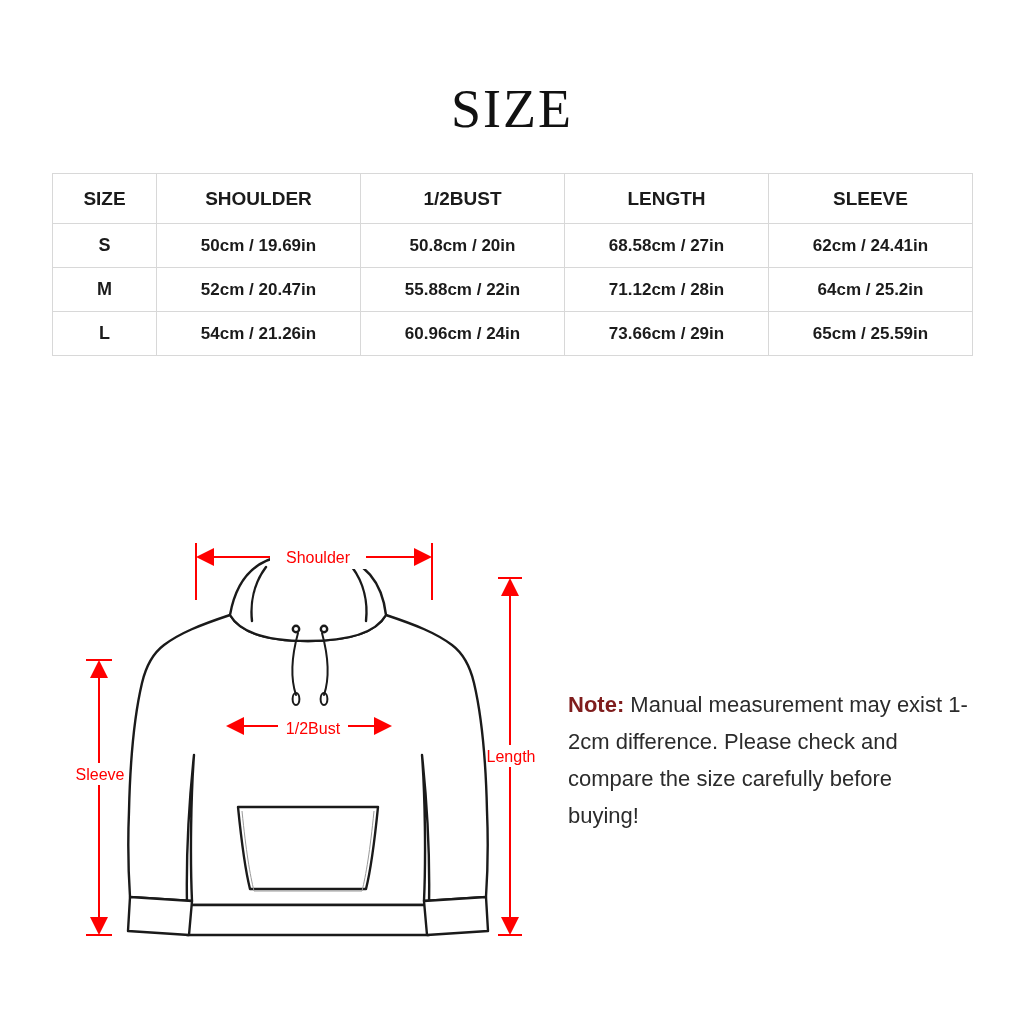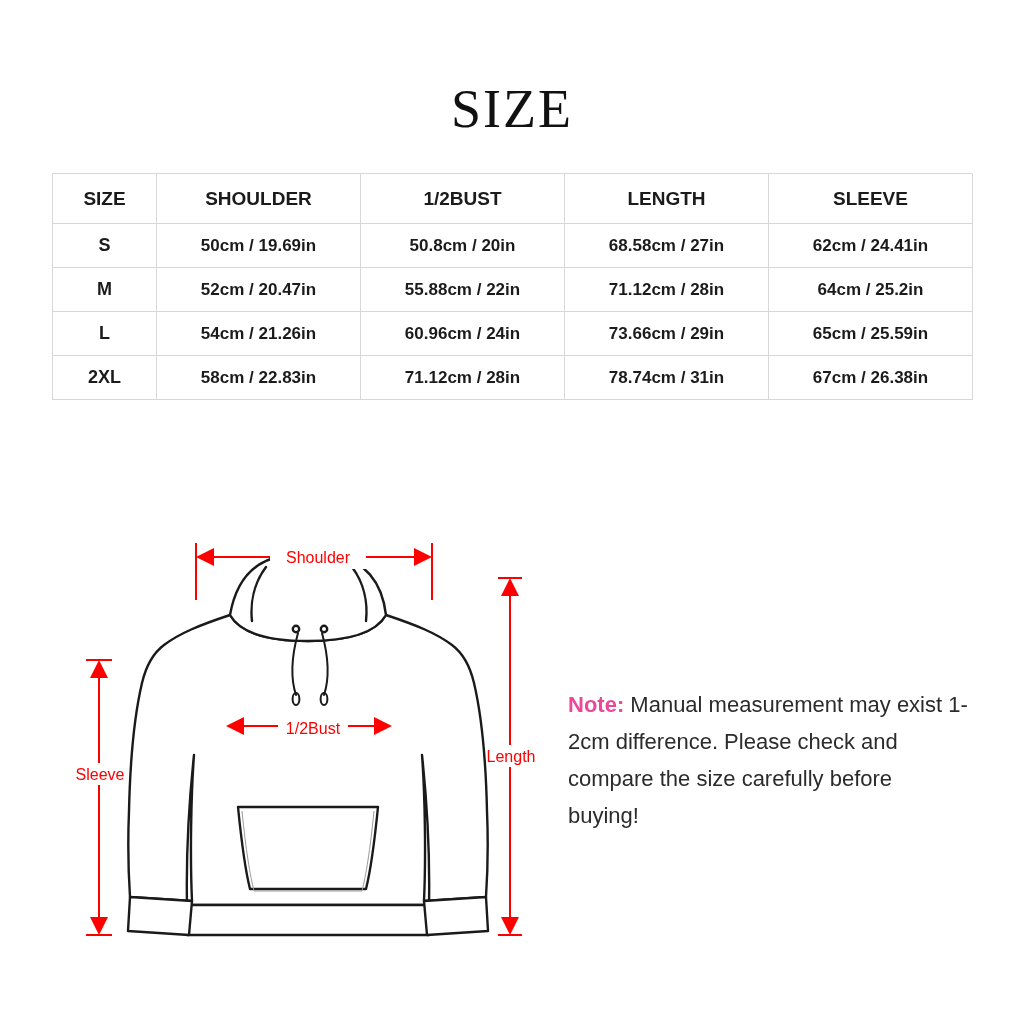--- a/index.html
+++ b/index.html
@@ -76,21 +76,21 @@
     position: absolute;
     left: 568px;
     top: 686px;
     width: 400px;
     font-size: 22px;
     line-height: 37px;
     color: #2b2b2b;
   }
   .note b {
     font-weight: bold;
-    color: #ec4899;
+    color: #7f1d1d;
   }
 </style>
 </head>
 <body>
 
 <div class="title">SIZE</div>
 
 <table class="size-table">
   <colgroup>
     <col class="col-size">
@@ -122,27 +122,20 @@
       <td>55.88cm / 22in</td>
       <td>71.12cm / 28in</td>
       <td>64cm / 25.2in</td>
     </tr>
     <tr>
       <td class="sizecol">L</td>
       <td>54cm / 21.26in</td>
       <td>60.96cm / 24in</td>
       <td>73.66cm / 29in</td>
       <td>65cm / 25.59in</td>
-    </tr>
-    <tr>
-      <td class="sizecol">2XL</td>
-      <td>58cm / 22.83in</td>
-      <td>71.12cm / 28in</td>
-      <td>78.74cm / 31in</td>
-      <td>67cm / 26.38in</td>
     </tr>
   </tbody>
 </table>
 
 <div class="illustration">
   <svg width="500" height="470" viewBox="0 0 500 470" xmlns="http://www.w3.org/2000/svg">
     <defs>
       <marker id="arrR" markerWidth="9" markerHeight="9" refX="8" refY="4.5" orient="auto">
         <path d="M0,0 L9,4.5 L0,9 z" fill="#ff0000"></path>
       </marker>

